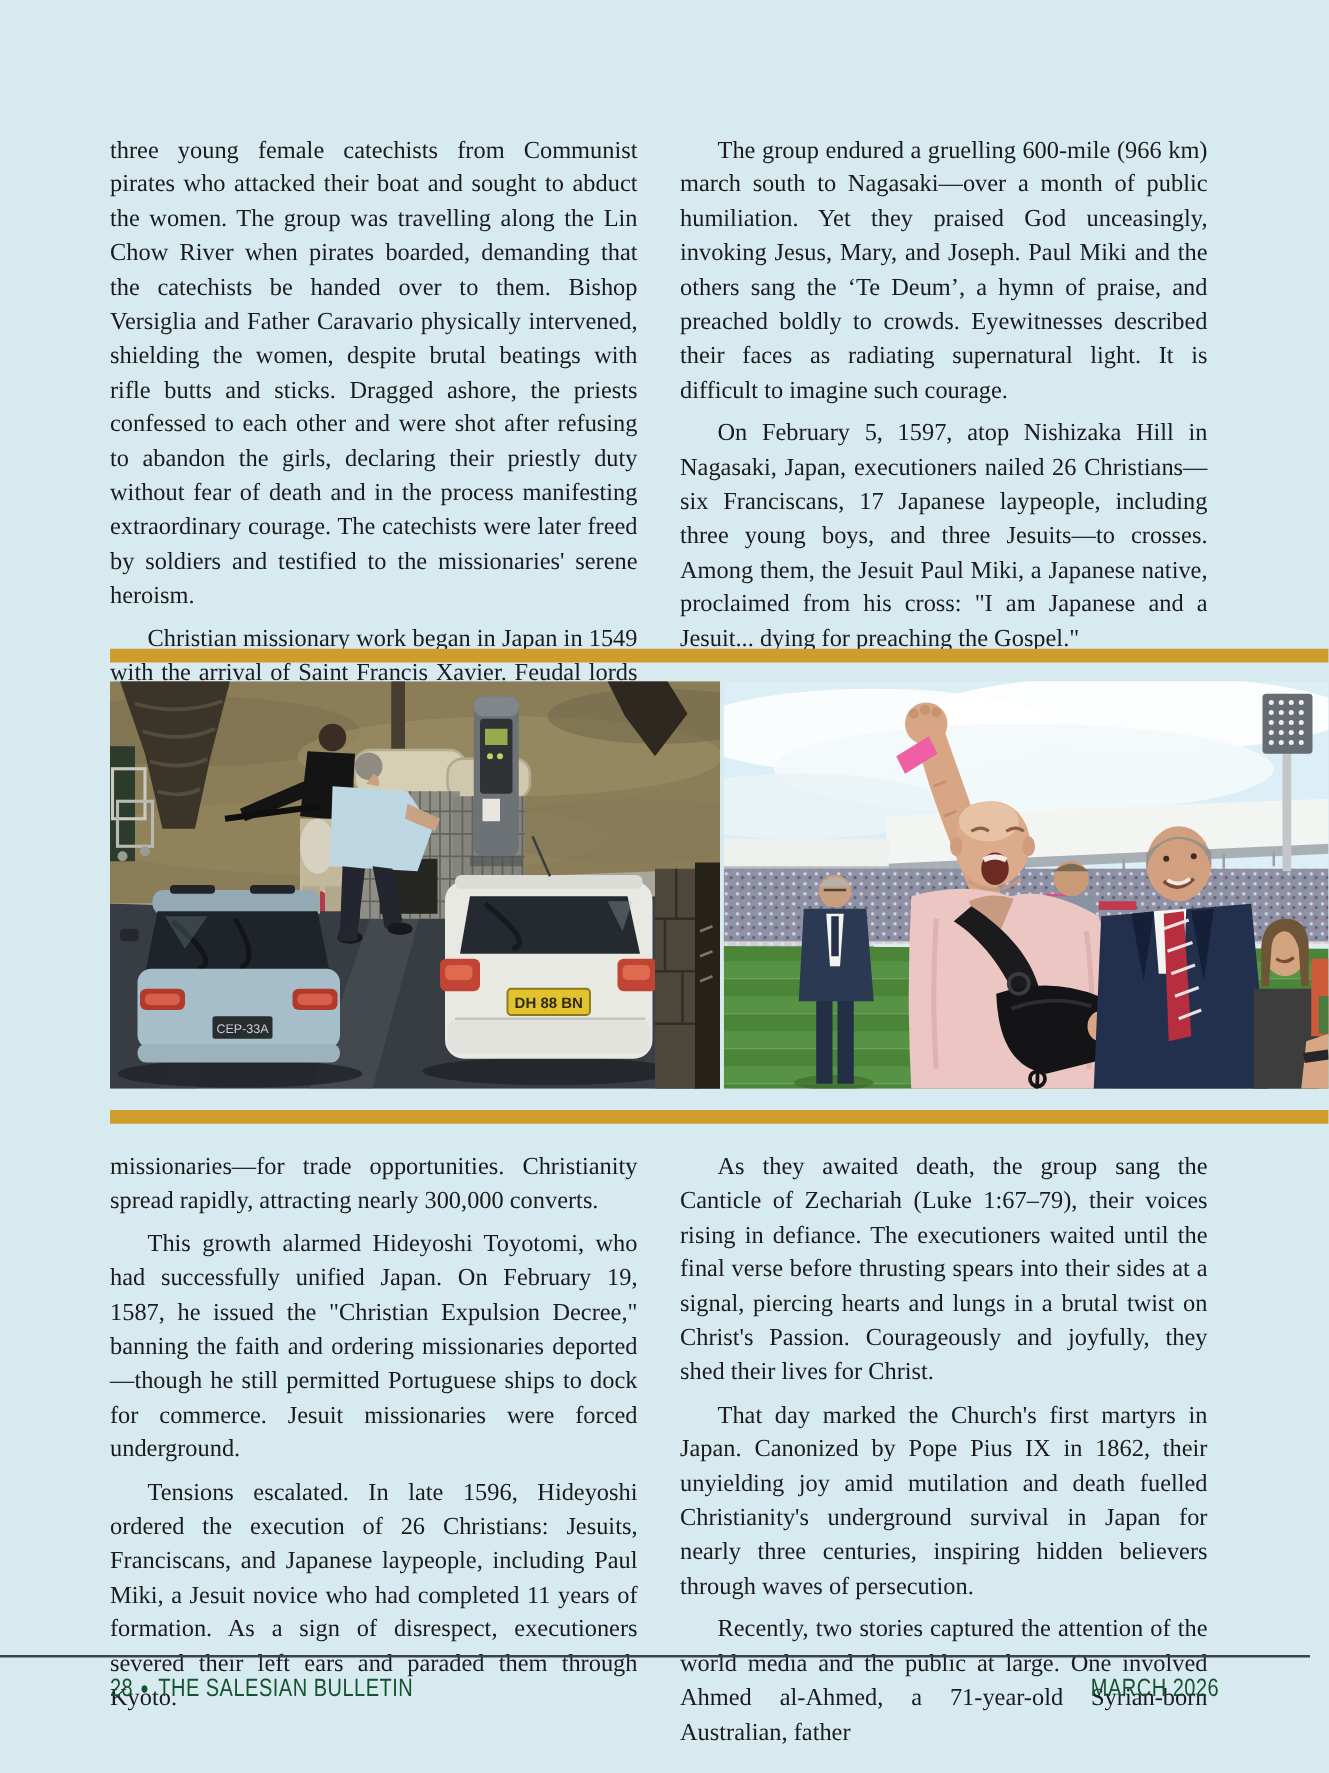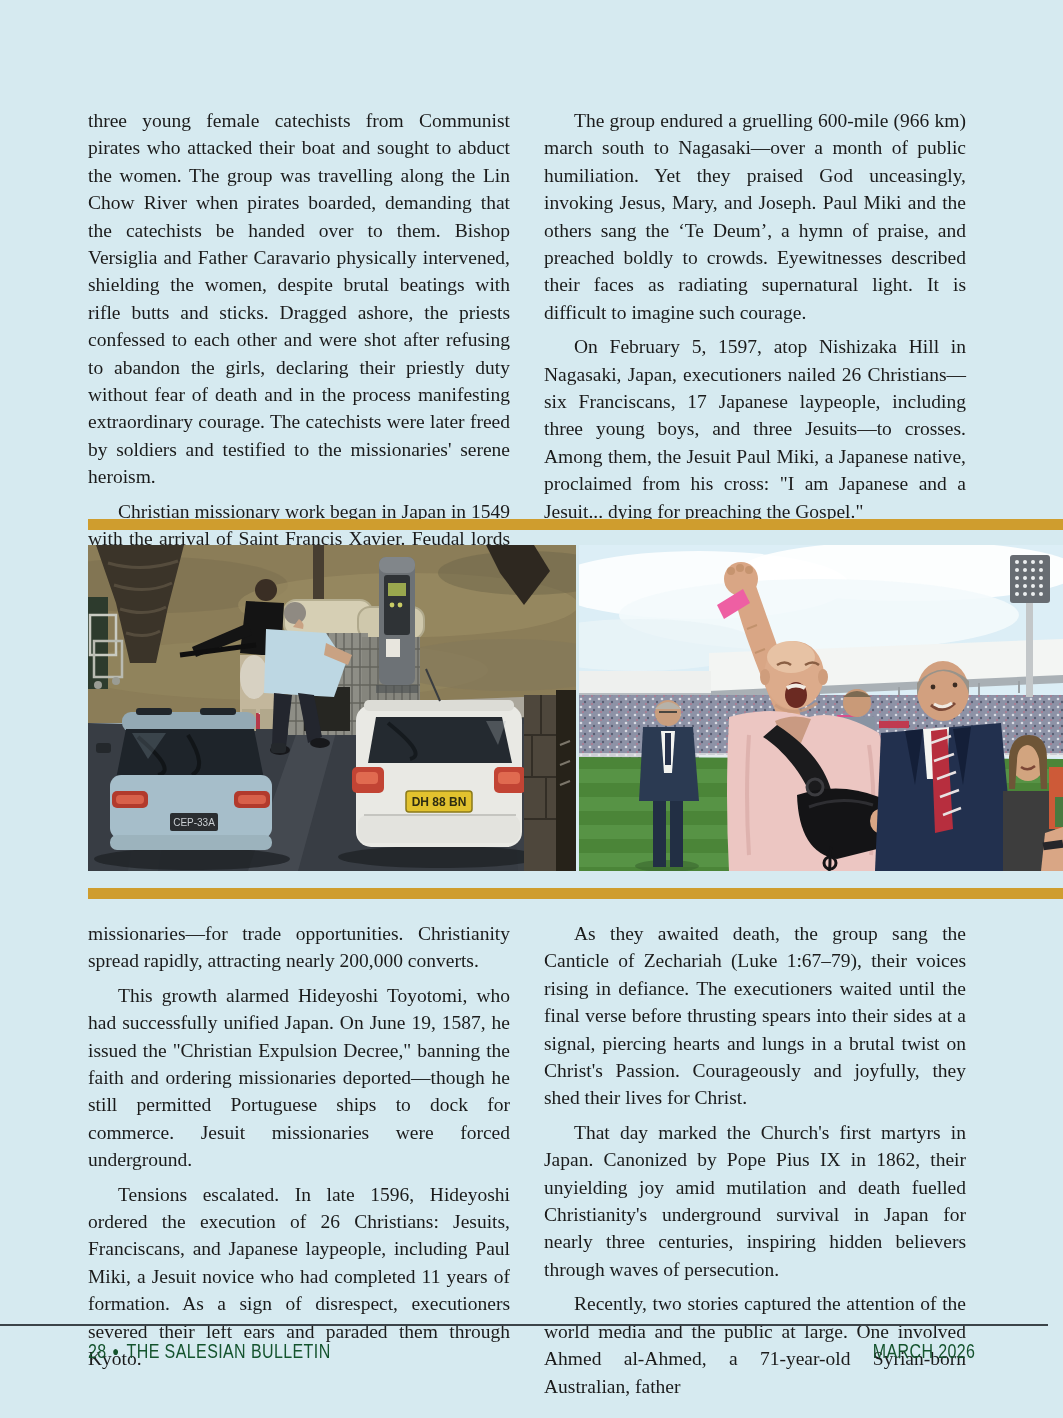--- a/index.html
+++ b/index.html
@@ -313,22 +313,22 @@
           <rect x="464" y="296" width="20" height="8" fill="#26262a" transform="rotate(-8 474 300)"></rect>
         </g>
       </svg>
     </figure>
   </div>
 
   <div class="gold-rule gold-bottom"></div>
 
   <section class="text-block bottom-text">
     <div class="col">
-      <p class="body">missionaries—for trade opportunities. Christianity spread rapidly, attracting nearly 200,000 converts.</p>
-      <p class="body indent">This growth alarmed Hideyoshi Toyotomi, who had successfully unified Japan. On June 19, 1587, he issued the "Christian Expulsion Decree," banning the faith and ordering missionaries deported—though he still permitted Portuguese ships to dock for commerce. Jesuit missionaries were forced underground.</p>
+      <p class="body">missionaries—for trade opportunities. Christianity spread rapidly, attracting nearly 300,000 converts.</p>
+      <p class="body indent">This growth alarmed Hideyoshi Toyotomi, who had successfully unified Japan. On February 19, 1587, he issued the "Christian Expulsion Decree," banning the faith and ordering missionaries deported—though he still permitted Portuguese ships to dock for commerce. Jesuit missionaries were forced underground.</p>
       <p class="body indent">Tensions escalated. In late 1596, Hideyoshi ordered the execution of 26 Christians: Jesuits, Franciscans, and Japanese laypeople, including Paul Miki, a Jesuit novice who had completed 11 years of formation. As a sign of disrespect, executioners severed their left ears and paraded them through Kyoto.</p>
     </div>
     <div class="col">
       <p class="body indent">As they awaited death, the group sang the Canticle of Zechariah (Luke 1:67–79), their voices rising in defiance. The executioners waited until the final verse before thrusting spears into their sides at a signal, piercing hearts and lungs in a brutal twist on Christ's Passion. Courageously and joyfully, they shed their lives for Christ.</p>
       <p class="body indent">That day marked the Church's first martyrs in Japan. Canonized by Pope Pius IX in 1862, their unyielding joy amid mutilation and death fuelled Christianity's underground survival in Japan for nearly three centuries, inspiring hidden believers through waves of persecution.</p>
       <p class="body indent">Recently, two stories captured the attention of the world media and the public at large. One involved Ahmed al-Ahmed, a 71-year-old Syrian-born Australian, father</p>
     </div>
   </section>
 
   <div class="footer-rule"></div>

